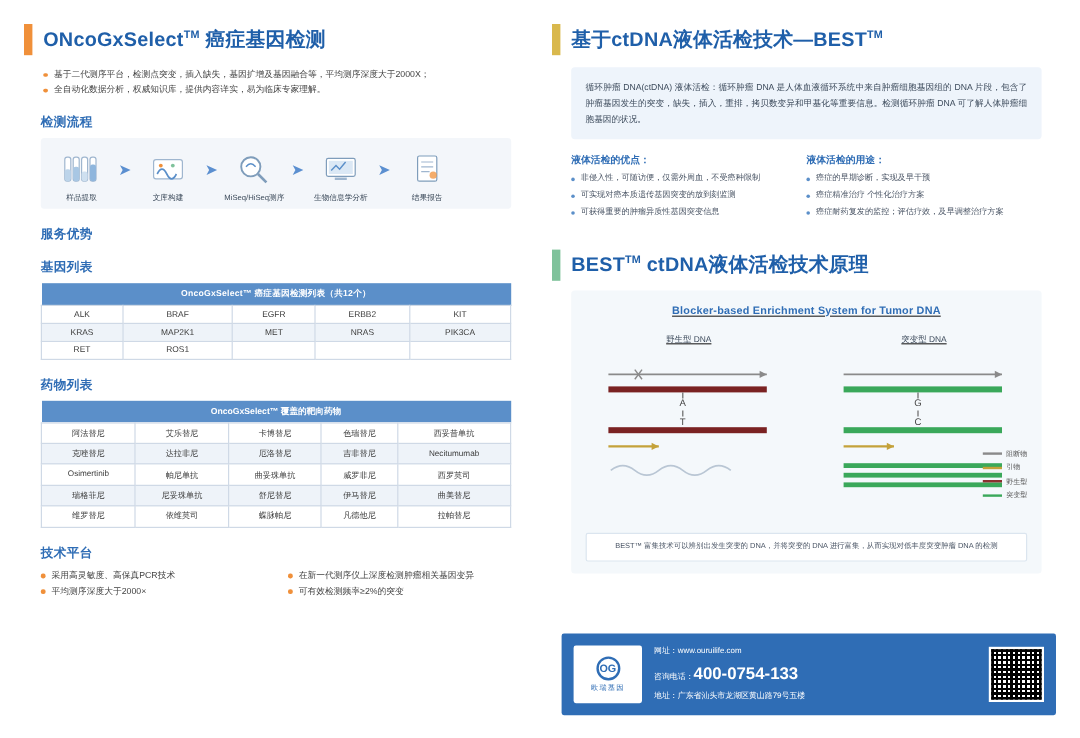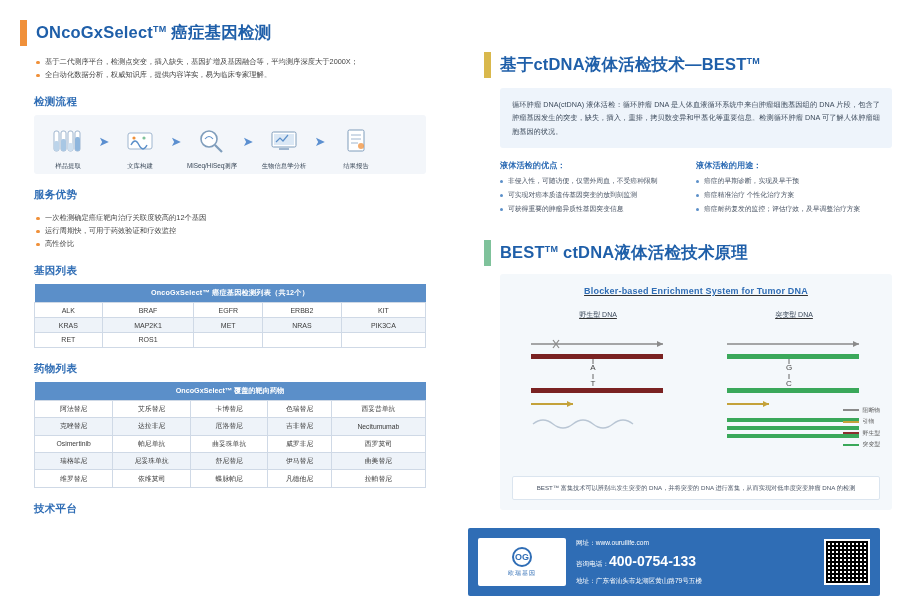--- a/index.html
+++ b/index.html
@@ -9,21 +9,21 @@
     background:#ffffff;
     font-family:"Liberation Sans", sans-serif;
     color:#333;
     overflow:hidden;
     position:relative;
   }
   .page { position:relative; width:900px; height:615px; }
 
   
   .col-left  { position:absolute; left:20px;  top:20px;  width:420px; }
-  .col-right { position:absolute; left:484px; top:20px;  width:412px;margin-top:32px; }
+  .col-right { position:absolute; left:460px; top:20px;  width:412px; }
 
   .title-row { display:flex; align-items:center; gap:9px; }
   .title-bar { width:7px; height:26px; background:#f0903a; flex:0 0 auto; }
   .title-bar.gold { background:#d9b84c; }
   .title-bar.green{ background:#7fc29b; }
   .main-title {
     font-size:16.5px; font-weight:bold; color:#1f5fa9; letter-spacing:.2px;
     white-space:nowrap;
   }
   .main-title sup { font-size:9px; vertical-align:super; font-weight:bold;}
@@ -127,21 +127,21 @@
     font-size:6.2px; color:#4a5565; padding:6px 8px; line-height:1.5; text-align:center;
   }
 
   
   .footer {
     position:absolute; left:468px; top:528px; width:412px; height:68px;
     background:#2f6db5; border-radius:2px; display:flex; align-items:center;
     padding:0 10px;
   }
   .logo-box {
-    width:88px; height:48px; background:#fff; border-radius:2px;
+    width:57px; height:48px; background:#fff; border-radius:2px;
     display:flex; flex-direction:column; align-items:center; justify-content:center;
     margin-right:10px;
   }
   .logo-mark { width:20px; height:20px; border-radius:50%; border:2px solid #2f6db5;
     display:flex; align-items:center; justify-content:center; color:#2f6db5; font-size:9px; font-weight:bold;}
   .logo-txt { font-size:6px; color:#2f6db5; margin-top:2px; letter-spacing:1px;}
   .f-info { color:#fff; font-size:6.6px; line-height:1.85; flex:1; }
   .f-info .tel { font-size:14px; font-weight:bold; }
   .qr { width:46px; height:46px; background:#fff; margin-left:6px; padding:2px; }
   .qr-inner { width:100%; height:100%;
@@ -233,25 +233,20 @@
             <line x1="15" y1="14" x2="25" y2="14" stroke="#9fb6cf"></line>
             <line x1="15" y1="18" x2="22" y2="18" stroke="#9fb6cf"></line>
             <circle cx="25" cy="21" r="3" fill="#f0903a" opacity=".75"></circle>
           </svg>
         </div>
         <div class="flow-lbl">结果报告</div>
       </div>
     </div>
 
     <div class="sub-head">服务优势</div>
-    <ul class="bullets">
-      <li>一次检测确定癌症靶向治疗关联度较高的12个基因</li>
-      <li>运行周期快，可用于药效验证和疗效监控</li>
-      <li>高性价比</li>
-    </ul>
 
     <div class="sub-head">基因列表</div>
     <table class="gt">
       <tbody>
           <tr>
         <th class="hdr" colspan="5">OncoGxSelect™ 癌症基因检测列表（共12个）</th>
       </tr>
       <tr>
         <td>ALK</td>
         <td>BRAF</td>
@@ -314,20 +309,30 @@
         <td>维罗替尼</td>
         <td>依维莫司</td>
         <td>蝶脉帕尼</td>
         <td>凡德他尼</td>
         <td>拉帕替尼</td>
       </tr>
     </tbody>
       </table>
 
     <div class="sub-head">技术平台</div>
+    <div class="two-col">
+      <ul class="bullets" style="margin-left:0">
+        <li>采用高灵敏度、高保真PCR技术</li>
+        <li>平均测序深度大于2000×</li>
+      </ul>
+      <ul class="bullets right" style="margin-left:6px">
+        <li>在新一代测序仪上深度检测肿瘤相关基因变异</li>
+        <li>可有效检测频率≥2%的突变</li>
+      </ul>
+    </div>
   </div>
 
   <div class="col-right">
 
     <div class="title-row">
       <div class="title-bar gold"></div>
       <div class="main-title"><span>基于ctDNA液体活检技术—BEST</span><sup>TM</sup></div>
     </div>
 
     <div class="para-box">循环肿瘤 DNA(ctDNA) 液体活检：循环肿瘤 DNA 是人体血液循环系统中来自肿瘤细胞基因组的 DNA 片段，包含了肿瘤基因发生的突变，缺失，插入，重排，拷贝数变异和甲基化等重要信息。检测循环肿瘤 DNA 可了解人体肿瘤细胞基因的状况。</div>

